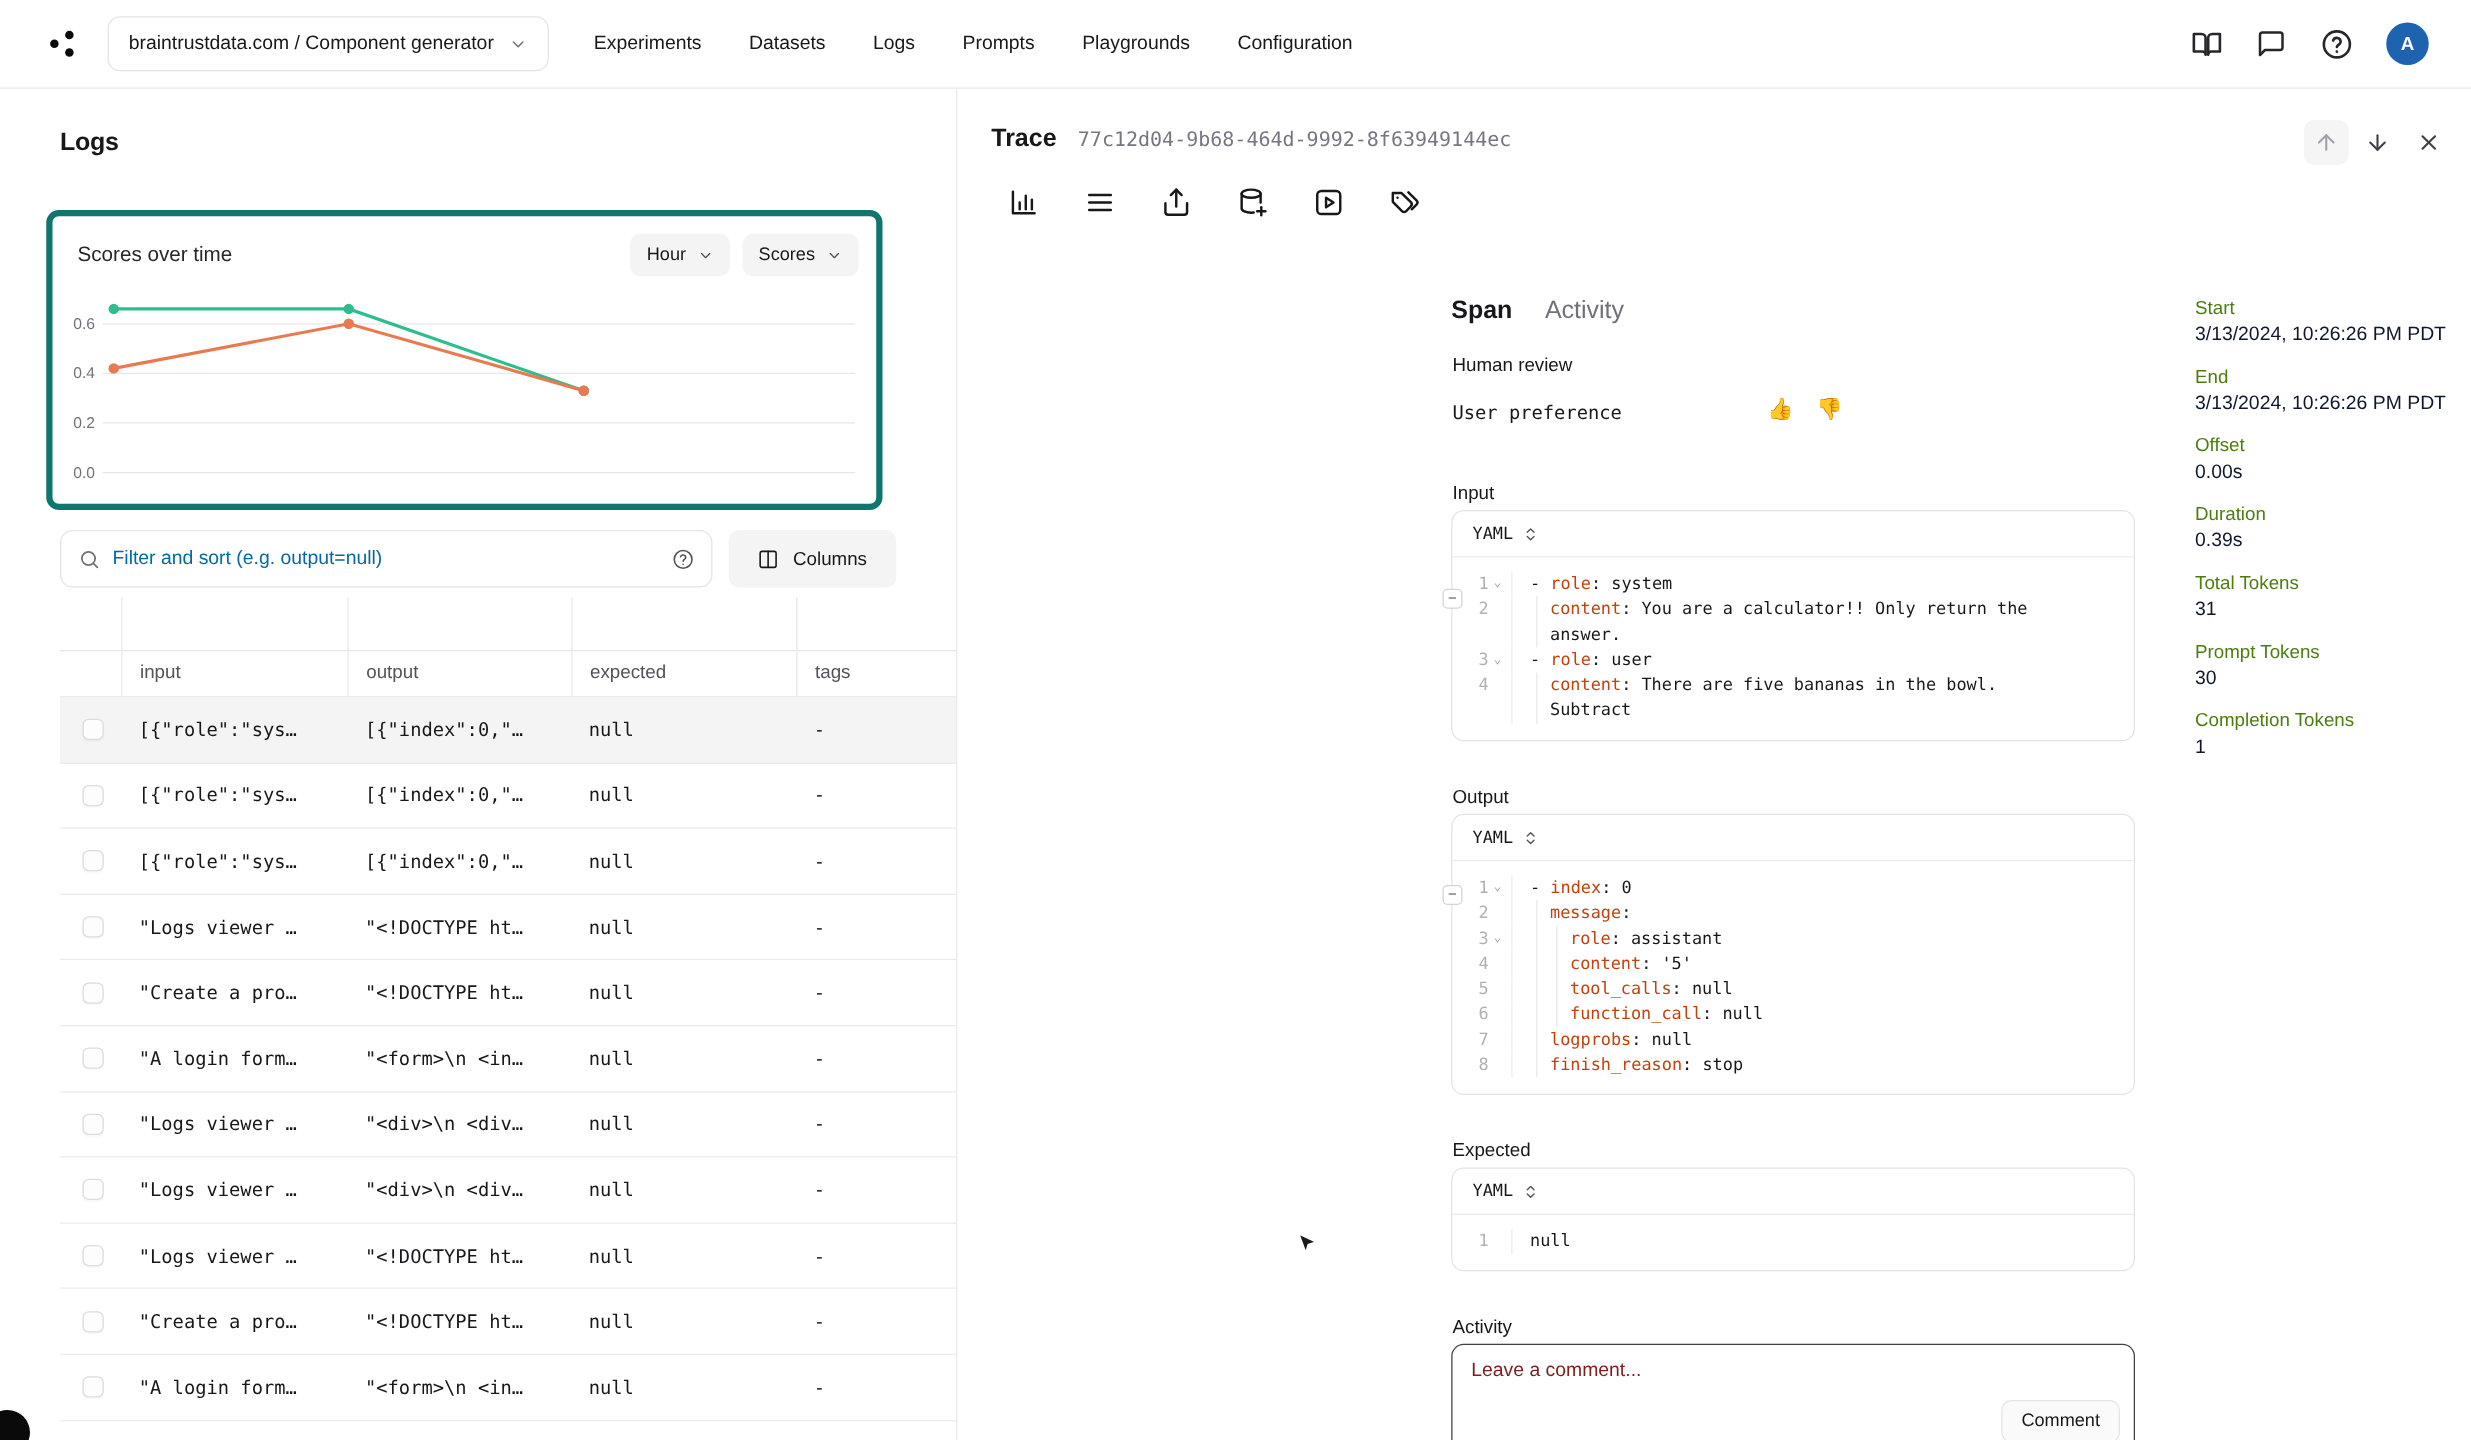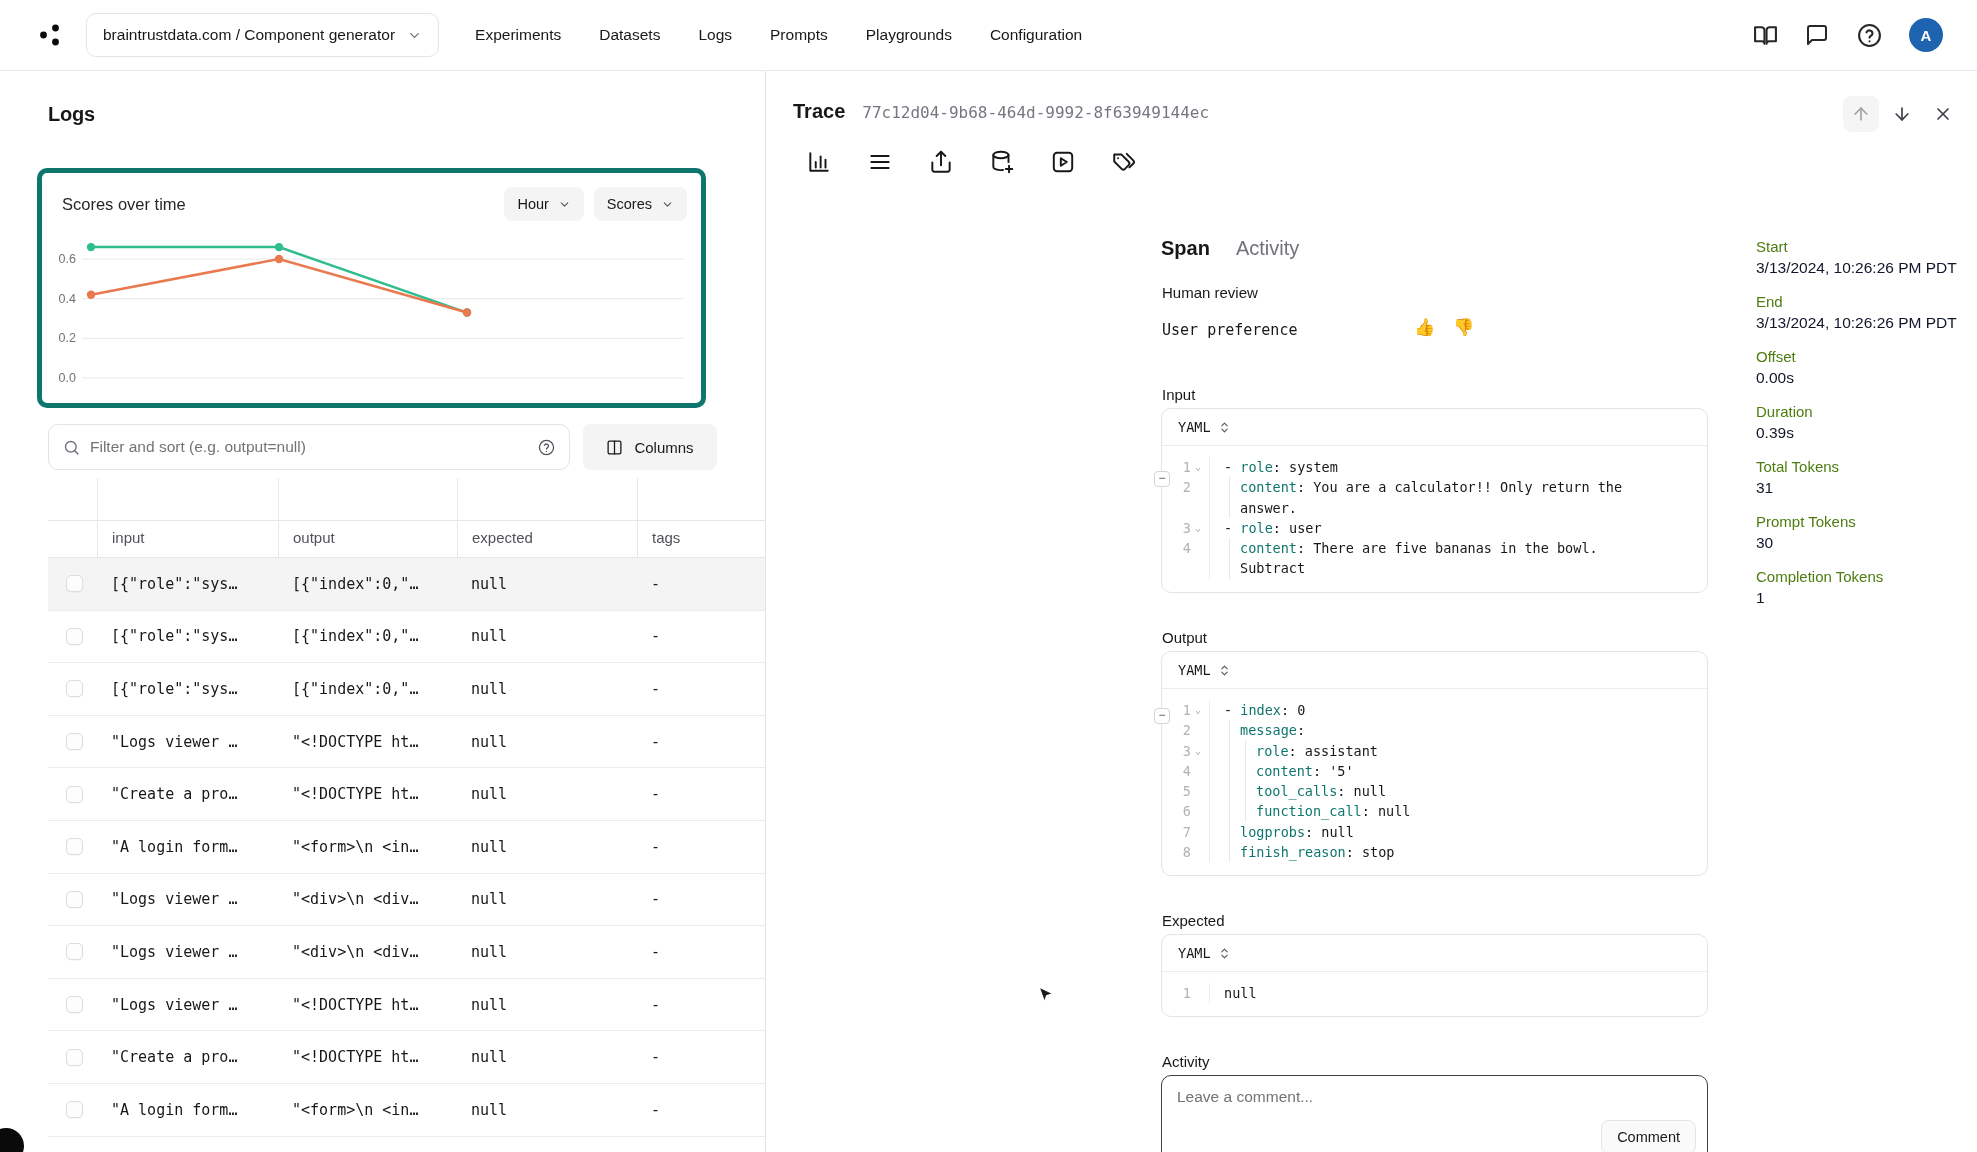--- a/index.html
+++ b/index.html
@@ -30,21 +30,21 @@
   .chart-title { position:absolute; left:20px; top:22px; font-size:16.5px; font-weight:500; color:#27272a; }
   .chart-controls { position:absolute; right:14px; top:14px; display:flex; gap:10px; }
   .pill-btn { height:34px; padding:0 13px; background:#f4f4f5; border-radius:8px; display:flex; align-items:center;
     gap:9px; font-size:14.5px; font-weight:500; color:#18181b; }
   .pill-btn .chev { color:#52525b; }
   .chart-svg { position:absolute; left:10px; top:66px; }
 
   .filter-row { position:absolute; left:48px; top:353px; width:669px; height:46px; }
   .filter-input { position:absolute; left:0; top:0; width:522px; height:46px; border:1px solid #e4e4e7;
     border-radius:10px; display:flex; align-items:center; padding:0 14px; gap:10px; }
-  .filter-input .ph { color:#737373; font-size:15.5px; flex:1; }
+  .filter-input .ph { color:#0369a1; font-size:15.5px; flex:1; }
   .filter-input .q { color:#52525b; }
   .columns-btn { position:absolute; left:535px; top:0; width:134px; height:46px; background:#f4f4f5; border-radius:8px;
     display:flex; align-items:center; justify-content:center; gap:11px; font-size:15px; font-weight:500; }
 
   .table { position:absolute; left:48px; top:407px; width:717px; }
   .trow { display:grid; grid-template-columns:49px 181px 179px 180px 128px; align-items:center; }
   .trow.spacer { height:42px; }
   .trow.thead { height:38px; border-top:1px solid #e6e6ea; border-bottom:1px solid #e6e6ea; }
   .trow.spacer > div, .trow.thead > div { height:100%; }
   .trow.spacer > div + div, .trow.thead > div + div { border-left:1px solid #e8e8ec; }
@@ -90,26 +90,26 @@
   .yaml-card { position:absolute; left:0; width:547px; border:1px solid #e4e4e7; border-radius:10px; background:#fff; }
   .yaml-head { height:37px; border-bottom:1px solid #ececf0; display:flex; align-items:center; gap:7px; padding:0 16px; }
   .yaml-head .fmt { font-family:"DejaVu Sans Mono","Liberation Mono",monospace; font-size:13.5px; font-weight:500; }
   .yaml-head .updown { color:#52525b; }
   .code { padding:11px 0 13px 0; }
   .code-line { display:flex; font-family:"DejaVu Sans Mono","Liberation Mono",monospace; font-size:13.5px; line-height:20.3px; }
   .gut { flex:none; width:48px; display:flex; justify-content:flex-end; gap:2px; padding-right:6px;
     border-right:1px solid #ececf0; color:#b1b1b8; }
   .gut .fold { width:10px; color:#a1a1aa; font-size:10px; line-height:20.3px; text-align:center; }
   .lcontent { flex:1; padding-left:14px; padding-right:55px; position:relative; white-space:pre-wrap; word-break:break-word; }
-  .lcontent .k { color:#0f766e; }
+  .lcontent .k { color:#c2410c; }
   .guide { position:absolute; top:0; bottom:0; border-left:1px solid #e7e7ec; }
   .minus-btn { position:absolute; left:-8px; width:16px; height:16px; background:#fff; border:1px solid #d4d4d8;
     border-radius:4px; color:#52525b; font-size:12px; line-height:13px; text-align:center; z-index:2; }
   .comment-box { position:absolute; left:0; top:1004px; width:547px; height:110px; border:1.5px solid #3f3f46; border-radius:10px; }
-  .comment-ph { position:absolute; left:15px; top:12px; font-size:15.5px; color:#737373; }
+  .comment-ph { position:absolute; left:15px; top:12px; font-size:15.5px; color:#7f1d1d; }
   .comment-btn { position:absolute; right:11px; top:44px; height:34px; padding:0 15px; background:#fafafa;
     border:1px solid #e4e4e7; border-radius:8px; font-size:14.5px; display:flex; align-items:center; }
 
   .meta-col { position:absolute; left:990px; top:166px; width:206px; }
   .meta-item { margin-bottom:13px; }
   .meta-label { font-size:15px; color:#4d7c0f; line-height:20px; }
   .meta-value { font-size:15.5px; color:#0f172a; line-height:22px; }
 
   .cursor { position:absolute; left:1036px; top:986px; z-index:20; }
 </style>

